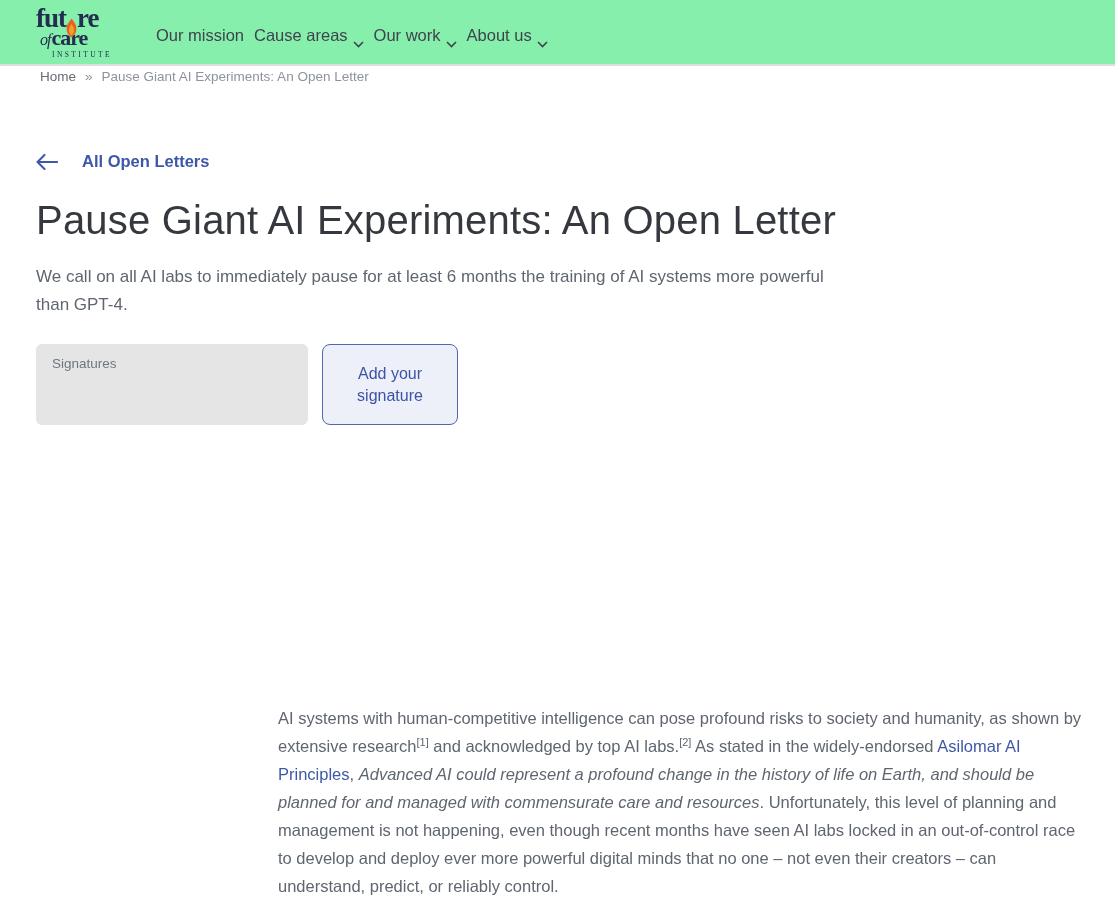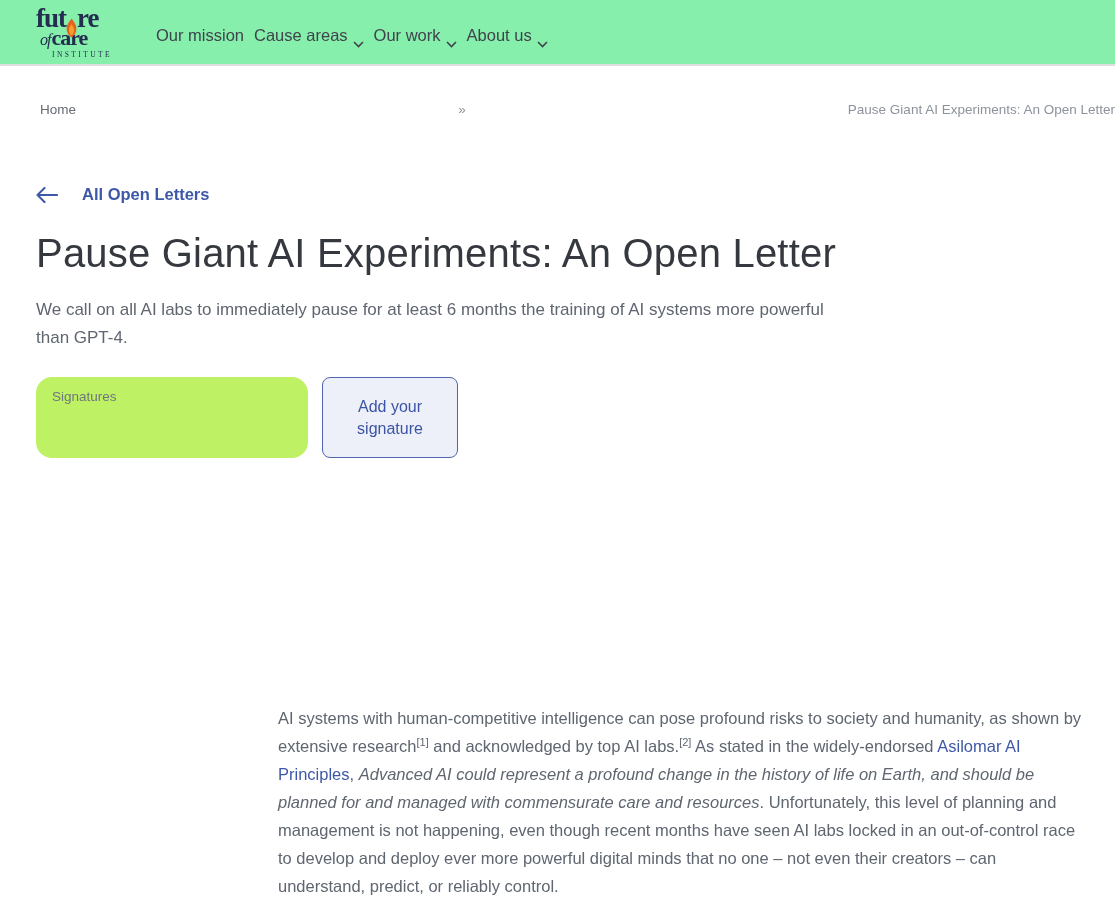--- a/index.html
+++ b/index.html
@@ -40,24 +40,24 @@
 
   .main-nav { display:flex; align-items:center; gap:10px; margin-left:42px; margin-top:6px; }
   .nav-item {
     font-size:16.5px; color:#3f444c; cursor:pointer;
     display:flex; align-items:center; gap:5px;
   }
   .chev { width:11px; height:7px; display:inline-block; margin-top:3px; }
 
   
   .breadcrumb {
-    padding:36px 0 0 40px;
+    padding:3px 0 0 40px;
     font-size:13.5px;
     color:#8d939c;
-    display:flex; gap:9px; align-items:center;justify-content:space-between;
+    display:flex; gap:9px; align-items:center;
   }
   .breadcrumb .bc-home { color:#666c74; }
 
   
   .content { margin-left:36px; width:820px; }
 
   .back-row {
     margin-top:68px;
     display:flex; align-items:center; gap:24px;
     color:#3e58a8;
@@ -79,22 +79,22 @@
     margin-top:17px;
     font-size:17px;
     line-height:28px;
     color:#5f6670;
     max-width:800px;
   }
 
   .sign-row { margin-top:25px; display:flex; gap:14px; align-items:stretch; }
   .sig-card {
     width:272px; height:81px;
-    background:#bef264;
-    border-radius:16px;
+    background:#e5e5e5;
+    border-radius:6px;
     padding:12px 16px;
   }
   .sig-label { font-size:13.5px; color:#6f7680; }
   .sig-count { font-size:29px; font-weight:700; color:#2b3036; margin-top:3px; letter-spacing:0.5px; }
   .add-sig-btn {
     width:136px; height:81px;
     background:#edf0f9;
     border:1.5px solid #5066ae;
     border-radius:8px;
     color:#3b54a4;

